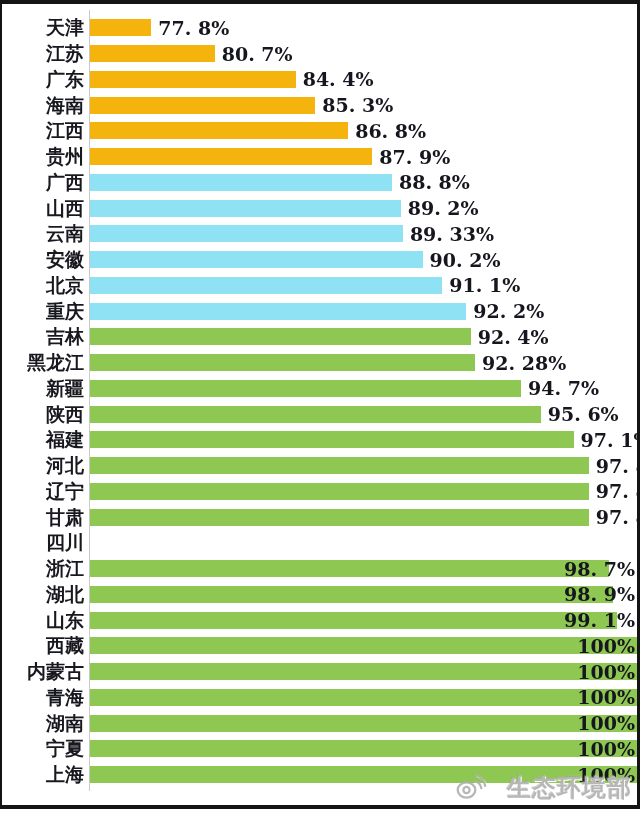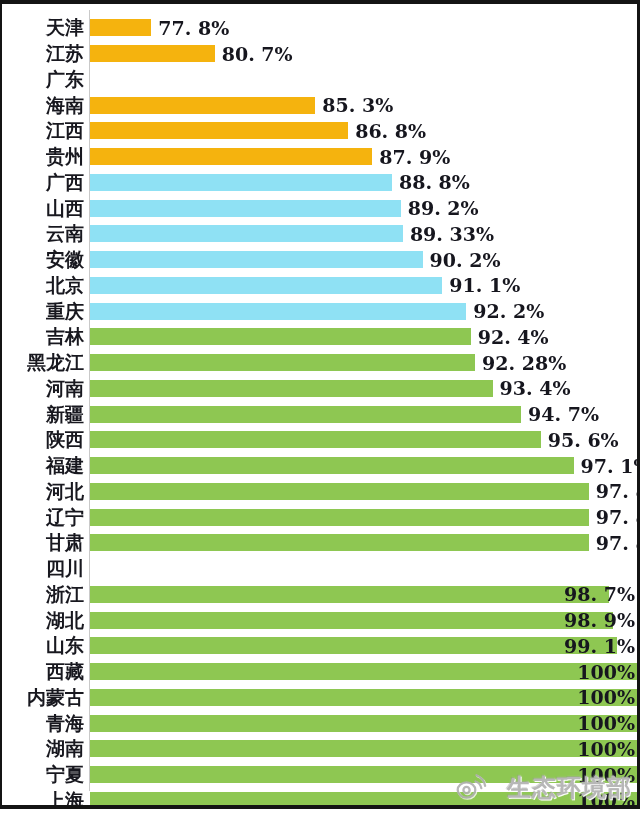--- a/index.html
+++ b/index.html
@@ -109,20 +109,24 @@
   <div class="row">
     <div class="row-label">江苏</div>
     <div class="bar-track">
       <div class="bar" style="width: 22.8%; background: rgb(245, 179, 14);"></div>
       <span class="val" style="left: calc(22.8% + 7px);">80. 7%</span>
     </div>
   </div>
 
   <div class="row">
     <div class="row-label">广东</div>
+    <div class="bar-track">
+      <div class="bar" style="width: 37.6%; background: rgb(245, 179, 14);"></div>
+      <span class="val" style="left: calc(37.6% + 7px);">84. 4%</span>
+    </div>
   </div>
 
   <div class="row">
     <div class="row-label">海南</div>
     <div class="bar-track">
       <div class="bar" style="width: 41.2%; background: rgb(245, 179, 14);"></div>
       <span class="val" style="left: calc(41.2% + 7px);">85. 3%</span>
     </div>
   </div>
 
@@ -199,27 +203,20 @@
   </div>
 
   <div class="row">
     <div class="row-label">黑龙江</div>
     <div class="bar-track">
       <div class="bar" style="width: 70.4%; background: rgb(142, 199, 82);"></div>
       <span class="val" style="left: calc(70.4% + 7px);">92. 28%</span>
     </div>
   </div>
 
-  <div class="row">
-    <div class="row-label">河南</div>
-    <div class="bar-track">
-      <div class="bar" style="width: 73.6%; background: rgb(142, 199, 82);"></div>
-      <span class="val" style="left: calc(73.6% + 7px);">93. 4%</span>
-    </div>
-  </div>
 
   <div class="row">
     <div class="row-label">新疆</div>
     <div class="bar-track">
       <div class="bar" style="width: 78.8%; background: rgb(142, 199, 82);"></div>
       <span class="val" style="left: calc(78.8% + 7px);">94. 7%</span>
     </div>
   </div>
 
   <div class="row">

